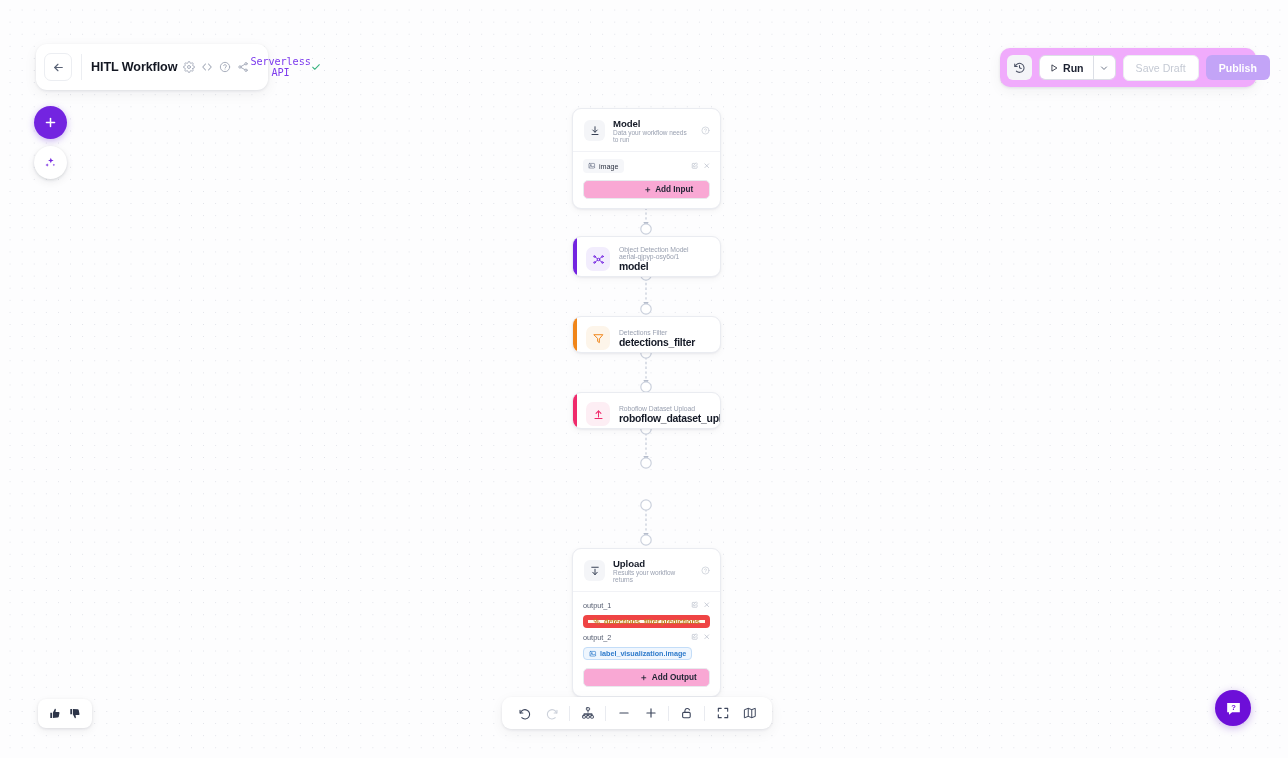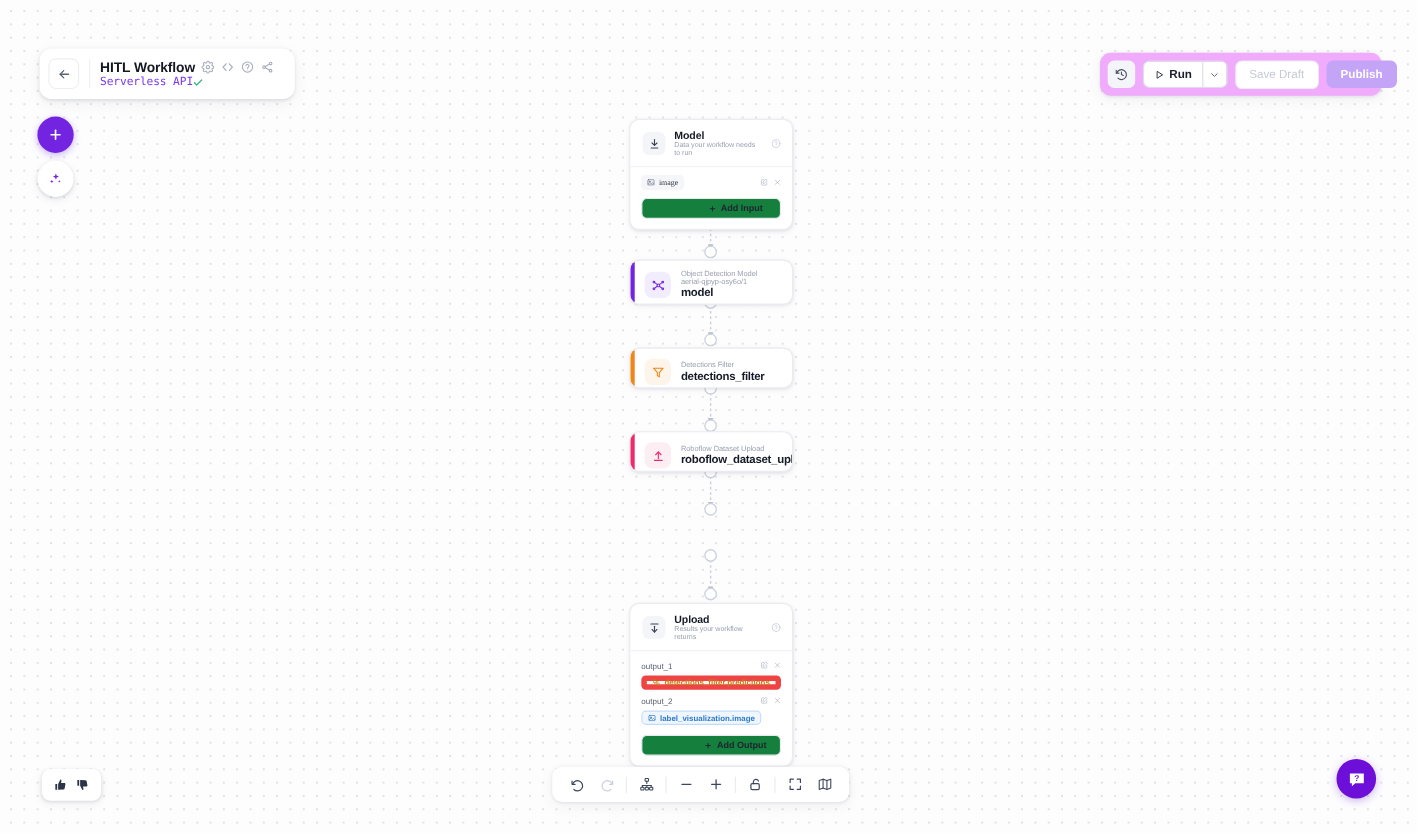--- a/index.html
+++ b/index.html
@@ -28,21 +28,21 @@
     box-shadow: 0 1px 3px rgba(16,24,40,.09), 0 4px 14px rgba(16,24,40,.06);
     display: flex; align-items: center; padding: 0 8px;
   }
   #back-btn {
     width: 28px; height: 28px; border-radius: 7px;
     border: 1px solid #eceef2; background: #fff;
     display: flex; align-items: center; justify-content: center;
     color: #5a6376; flex: 0 0 auto; cursor: pointer;
   }
   .vdiv { width: 1px; height: 26px; background: #eceef2; margin: 0 9px; flex: 0 0 auto; }
-  #title-text-wrap { display: flex; flex-direction: column; gap: 1px; text-align: center; }
+  #title-text-wrap { display: flex; flex-direction: row; gap: 1px; text-align: center; }
   #title-row { display: flex; align-items: center; gap: 5px; }
   #wf-title {
     font-size: 12.6px; font-weight: bold; color: #131722;
     letter-spacing: -.1px; white-space: nowrap;
   }
   .hdr-icon {
     width: 13px; height: 13px; color: #a4abb9;
     display: flex; align-items: center; justify-content: center; cursor: pointer;
   }
   #subtitle-row { display: flex; align-items: center; gap: 0; }
@@ -134,28 +134,28 @@
   .io-sub { font-size: 6.5px; color: #9aa1b1; letter-spacing: -.05px; }
   .io-help { color: #c9cdd7; width: 9px; height: 9px; display: flex; cursor: pointer; flex: 0 0 auto; }
   .io-divider { height: 1px; background: #f1f2f6; }
   .io-body { padding: 7px 10px 9px 10px; }
 
   .chip-row { display: flex; align-items: center; justify-content: space-between; }
   .chip {
     display: inline-flex; align-items: center; gap: 3.5px;
     height: 14px; padding: 0 5px; border-radius: 4px;
     background: #f5f6f9; font-size: 7.2px; color: #2d3342;
-    cursor: pointer; max-width: 100%; font-family: Liberation Serif, serif;
+    cursor: pointer; max-width: 100%;
   }
   .chip-actions { display: flex; align-items: center; gap: 4px; }
   .mini-icon { width: 7.5px; height: 7.5px; color: #b9bfcb; display: flex; cursor: pointer; }
 
   .add-btn {
     margin-top: 7px; width: 100%; height: 19px;
-    border: 1px solid #e8eaee; border-radius: 5px; background: #15803d;
+    border: 1px solid #e8eaee; border-radius: 5px; background: #f9a8d4;
     display: flex; align-items: center; justify-content: center; gap: 4px;
     font-size: 8.2px; color: #1d2332; font-weight: bold; cursor: pointer; padding-left: 44px;
   }
 
   .out-item { margin-bottom: 2px; }
   .out-label-row { display: flex; align-items: center; justify-content: space-between; height: 12px; }
   .out-name { font-size: 7.3px; color: #555d70; }
   .val-chip {
     display: inline-flex; align-items: center; gap: 3.5px;
     height: 13.5px; padding: 0 5px; border-radius: 4px;

